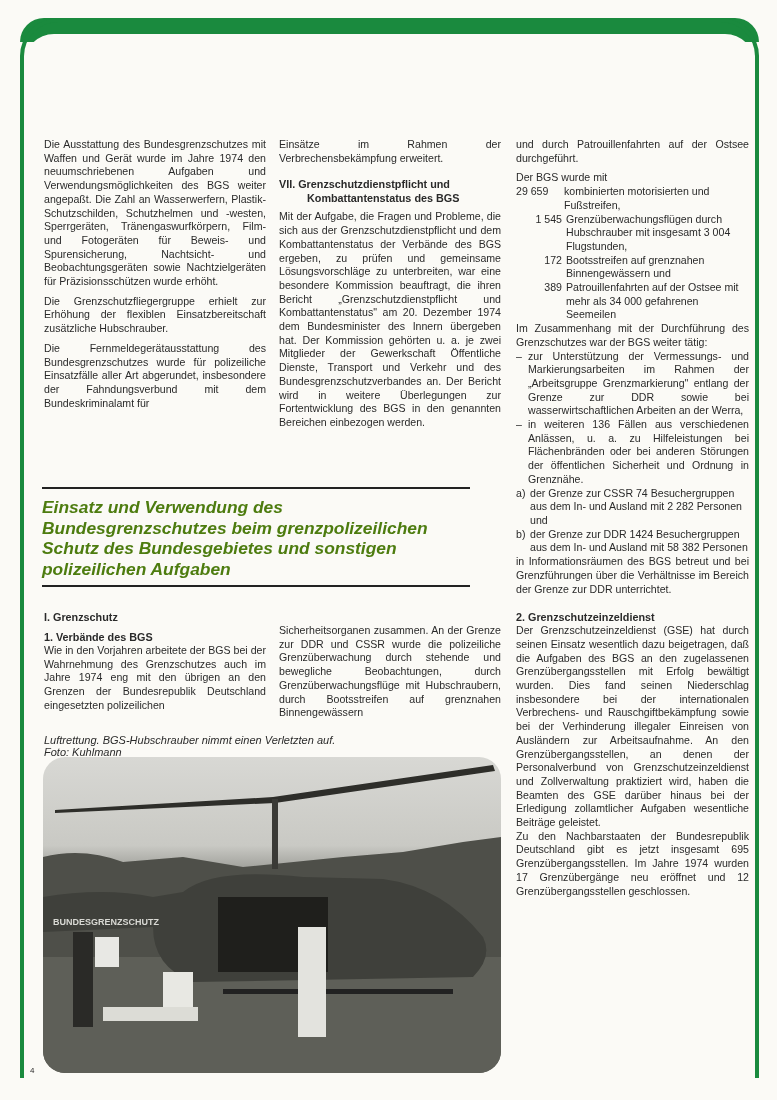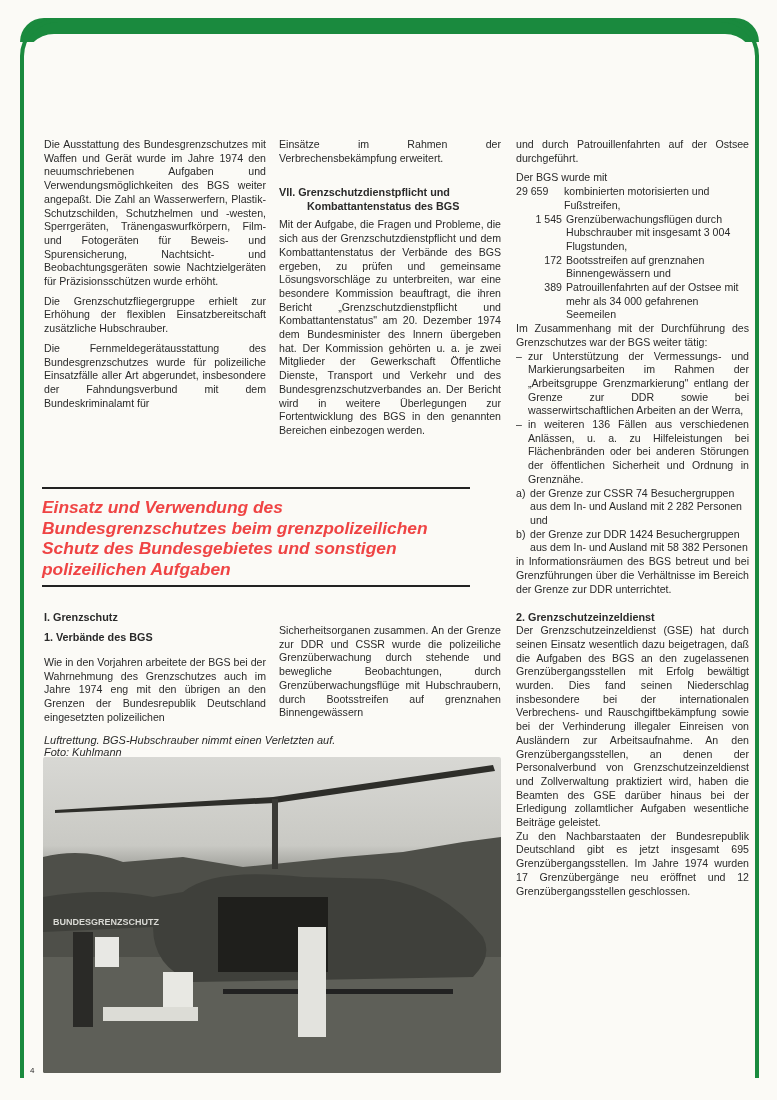--- a/index.html
+++ b/index.html
@@ -31,43 +31,43 @@
   .dash { display:flex; }
   .dash .mk { width:12px; flex:none; }
   .dash .tx { flex:1; text-align:justify; }
   .lst { display:flex; }
   .lst .mk { width:14px; flex:none; }
   .lst .tx { flex:1; }
   .headline {
     position:absolute; left:42px; top:487px; width:428px;
     border-top:2px solid #222; border-bottom:2px solid #222;
     padding:8px 0 6px 0; font-weight:bold; font-style:italic;
-    font-size:17.4px; line-height:20.5px; color:#ef4444;
+    font-size:17.4px; line-height:20.5px; color:#4d7c0f;
   }
   .caption { position:absolute; left:44px; top:734px; width:458px; font-style:italic; font-size:11px; display:flex; justify-content:space-between;flex-direction:column; }
   .photo {
-    position:absolute; left:43px; top:757px; width:458px; height:316px; border-radius:2px;
+    position:absolute; left:43px; top:757px; width:458px; height:316px; border-radius:22px;
     overflow:hidden; background:linear-gradient(#d8d8d4 0%, #c9c9c4 28%, #6b6c66 45%, #555650 62%, #6f6f68 78%, #50514b 100%);
   }
   .page-num { position:absolute; left:30px; top:1066px; font-size:8px; }
 </style>
 </head>
 <body>
 
 <div class="frame-band"></div>
 <div class="frame"></div>
 
 <div class="col" style="left:44px; top:138px; width:222px;">
   <p>Die Ausstattung des Bundesgrenzschutzes mit Waffen und Gerät wurde im Jahre 1974 den neuumschriebenen Aufgaben und Verwendungsmöglichkeiten des BGS weiter angepaßt. Die Zahl an Wasserwerfern, Plastik-Schutzschilden, Schutzhelmen und -westen, Sperrgeräten, Tränengaswurfkörpern, Film- und Fotogeräten für Beweis- und Spurensicherung, Nachtsicht- und Beobachtungsgeräten sowie Nachtzielgeräten für Präzisionsschützen wurde erhöht.</p>
   <p>Die Grenzschutzfliegergruppe erhielt zur Erhöhung der flexiblen Einsatzbereitschaft zusätzliche Hubschrauber.</p>
   <p>Die Fernmeldegerätausstattung des Bundesgrenzschutzes wurde für polizeiliche Einsatzfälle aller Art abgerundet, insbesondere der Fahndungsverbund mit dem Bundeskriminalamt für</p>
 </div>
 
 <div class="col" style="left:279px; top:138px; width:222px;">
-  <p style="margin-bottom:20px">Einsätze im Rahmen der Verbrechensbekämpfung erweitert.</p>
+  <p style="margin-bottom:12px">Einsätze im Rahmen der Verbrechensbekämpfung erweitert.</p>
   <div class="h h2">
     <span>VII. Grenzschutzdienstpflicht und</span>
     <span class="indent">Kombattantenstatus des BGS</span>
   </div>
   <p>Mit der Aufgabe, die Fragen und Probleme, die sich aus der Grenzschutzdienstpflicht und dem Kombattantenstatus der Verbände des BGS ergeben, zu prüfen und gemeinsame Lösungsvorschläge zu unterbreiten, war eine besondere Kommission beauftragt, die ihren Bericht „Grenzschutzdienstpflicht und Kombattantenstatus" am 20. Dezember 1974 dem Bundesminister des Innern übergeben hat. Der Kommission gehörten u. a. je zwei Mitglieder der Gewerkschaft Öffentliche Dienste, Transport und Verkehr und des Bundesgrenzschutzverbandes an. Der Bericht wird in weitere Überlegungen zur Fortentwicklung des BGS in den genannten Bereichen einbezogen werden.</p>
 </div>
 
 <div class="col" style="left:516px; top:138px; width:233px;">
   <p>und durch Patrouillenfahrten auf der Ostsee durchgeführt.</p>
   <div>Der BGS wurde mit</div>
@@ -109,21 +109,21 @@
   <p style="margin-bottom:14px">in Informationsräumen des BGS betreut und bei Grenzführungen über die Verhältnisse im Bereich der Grenze zur DDR unterrichtet.</p>
   <div class="h" style="margin-bottom:0">2. Grenzschutzeinzeldienst</div>
   <div style="text-align:justify">Der Grenzschutzeinzeldienst (GSE) hat durch seinen Einsatz wesentlich dazu beigetragen, daß die Aufgaben des BGS an den zugelassenen Grenzübergangsstellen mit Erfolg bewältigt wurden. Dies fand seinen Niederschlag insbesondere bei der internationalen Verbrechens- und Rauschgiftbekämpfung sowie bei der Verhinderung illegaler Einreisen von Ausländern zur Arbeitsaufnahme. An den Grenzübergangsstellen, an denen der Personalverbund von Grenzschutzeinzeldienst und Zollverwaltung praktiziert wird, haben die Beamten des GSE darüber hinaus bei der Erledigung zollamtlicher Aufgaben wesentliche Beiträge geleistet.</div>
   <div style="text-align:justify">Zu den Nachbarstaaten der Bundesrepublik Deutschland gibt es jetzt insgesamt 695 Grenzübergangsstellen. Im Jahre 1974 wurden 17 Grenzübergänge neu eröffnet und 12 Grenzübergangsstellen geschlossen.</div>
 </div>
 
 <div class="headline">Einsatz und Verwendung des Bundesgrenzschutzes beim grenzpolizeilichen Schutz des Bundesgebietes und sonstigen polizeilichen Aufgaben</div>
 
 <div class="col" style="left:44px; top:610px; width:222px;">
   <div class="h" style="margin-bottom:6px">I. Grenzschutz</div>
-  <div class="h" style="margin-bottom:12px">1. Verbände des BGS</div>
+  <div class="h" style="margin-bottom:0">1. Verbände des BGS</div>
   <div style="text-align:justify">Wie in den Vorjahren arbeitete der BGS bei der Wahrnehmung des Grenzschutzes auch im Jahre 1974 eng mit den übrigen an den Grenzen der Bundesrepublik Deutschland eingesetzten polizeilichen</div>
 </div>
 <div class="col" style="left:279px; top:624px; width:222px;">
   <div style="text-align:justify">Sicherheitsorganen zusammen. An der Grenze zur DDR und CSSR wurde die polizeiliche Grenzüberwachung durch stehende und bewegliche Beobachtungen, durch Grenzüberwachungsflüge mit Hubschraubern, durch Bootsstreifen auf grenznahen Binnengewässern</div>
 </div>
 
 <div class="caption">
   <span>Luftrettung. BGS-Hubschrauber nimmt einen Verletzten auf.</span>
   <span>Foto: Kuhlmann</span>
 </div>

